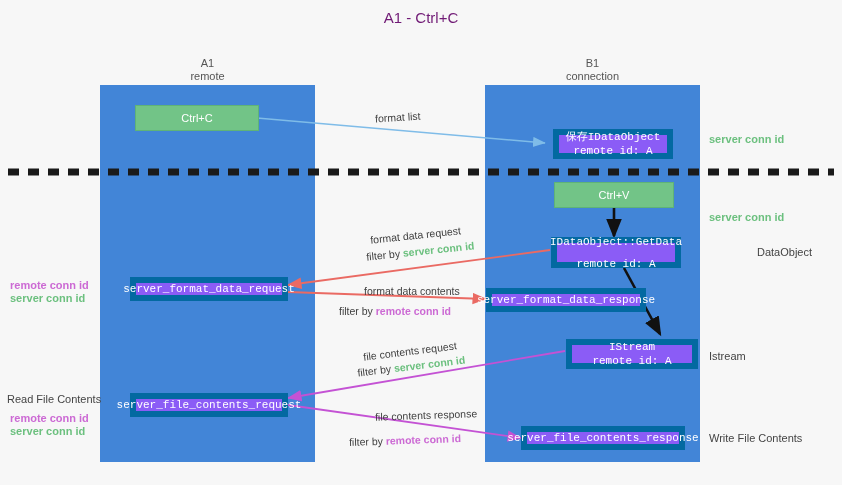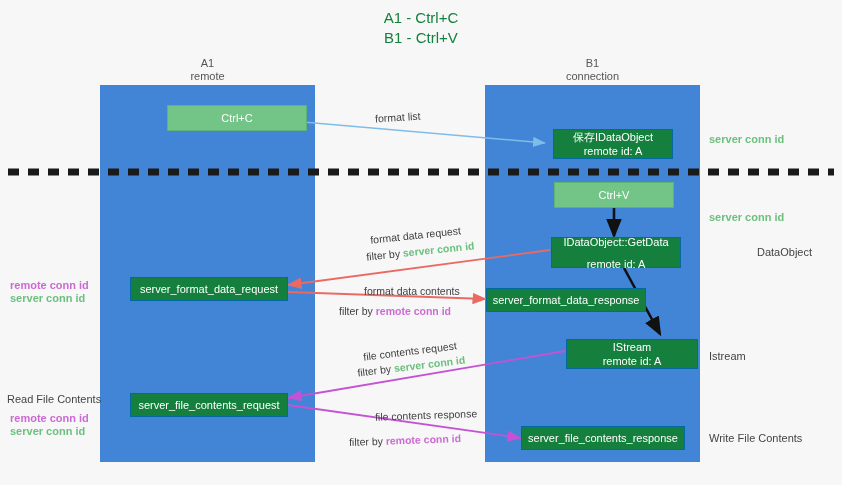--- a/index.html
+++ b/index.html
@@ -1,47 +1,46 @@
 <!DOCTYPE html>
 <html><head>
 <meta charset="utf-8">
 <style>
   html,body{margin:0;padding:0;background:#f7f7f7;}
   body{width:842px;height:485px;position:relative;overflow:hidden;
        font-family:"Liberation Sans",sans-serif;color:#4a4a4a;}
   #stage{position:absolute;inset:0;}
   .abs{position:absolute;}
-  #title{left:0;top:8px;width:842px;text-align:center;font-size:15px;line-height:20px;color:#15803d;}
+  #title{left:0;top:8px;width:842px;text-align:center;font-size:15px;line-height:20px;color:#701a75;}
   .lane{position:absolute;background:#4285d7;}
   #laneA{left:100px;top:85px;width:215px;height:377px;}
   #laneB{left:485px;top:85px;width:215px;height:377px;}
   .lane-head{position:absolute;text-align:center;font-size:11px;line-height:13px;color:#555;}
   #headA{left:100px;top:57px;width:215px;}
   #headB{left:485px;top:57px;width:215px;}
   .node{position:absolute;box-sizing:border-box;display:flex;flex-direction:column;
         align-items:center;justify-content:center;color:#fff;font-size:11px;line-height:14px;
         text-align:center;}
   .green{background:#72c487;border:1px solid #5fb377;}
-  .orange{background:#15803d;border:1px solid #0369a1;}
+  .orange{background:#8b5cf6;border:6px solid #0369a1;font-family:Liberation Mono, monospace;}
   .sidelabel{position:absolute;font-size:11px;line-height:14px;}
   .green-t{color:#6cc07f;font-weight:bold;}
   .purple-t{color:#cc6ad4;font-weight:bold;}
   .dark-t{color:#444;}
   .edgelabel{position:absolute;font-size:10.5px;line-height:14px;color:#3f3f3f;white-space:nowrap;}
   svg.layer{position:absolute;left:0;top:0;width:842px;height:485px;overflow:visible;}
   .dash{stroke:#1a1a1a;stroke-width:7;stroke-dasharray:11 9;}
 </style>
 </head>
 <body>
 
 <div id="stage">
 
   <div id="title" class="abs">
     <div>A1 - Ctrl+C</div>
-    <div>B1 - Ctrl+V</div>
   </div>
 
   <div id="headA" class="lane-head">
     <div>A1</div>
     <div>remote</div>
   </div>
   <div id="headB" class="lane-head">
     <div>B1</div>
     <div>connection</div>
   </div>
@@ -75,21 +74,21 @@
 
     <line x1="288" y1="292" x2="486" y2="299" stroke="#ea6a63" stroke-width="1.8" marker-end="url(#ar-red)"></line>
 
     <line x1="565" y1="351" x2="288" y2="398" stroke="#c452d4" stroke-width="1.8" marker-end="url(#ar-mag)"></line>
 
     <line x1="288" y1="405" x2="521" y2="438" stroke="#c452d4" stroke-width="1.8" marker-end="url(#ar-mag)"></line>
 
     <line class="dash" x1="8" y1="172" x2="834" y2="172"></line>
   </svg>
 
-  <div class="node green" style="left:135px;top:105px;width:140px;height:26px;margin-left:32px;">
+  <div class="node green" style="left:135px;top:105px;width:124px;height:26px;">
     <div>Ctrl+C</div>
   </div>
 
   <div class="node orange" style="left:553px;top:129px;width:120px;height:30px;">
     <div>保存IDataObject</div>
     <div>remote id: A</div>
   </div>
 
   <div class="node green" style="left:554px;top:182px;width:120px;height:26px;">
     <div>Ctrl+V</div>

